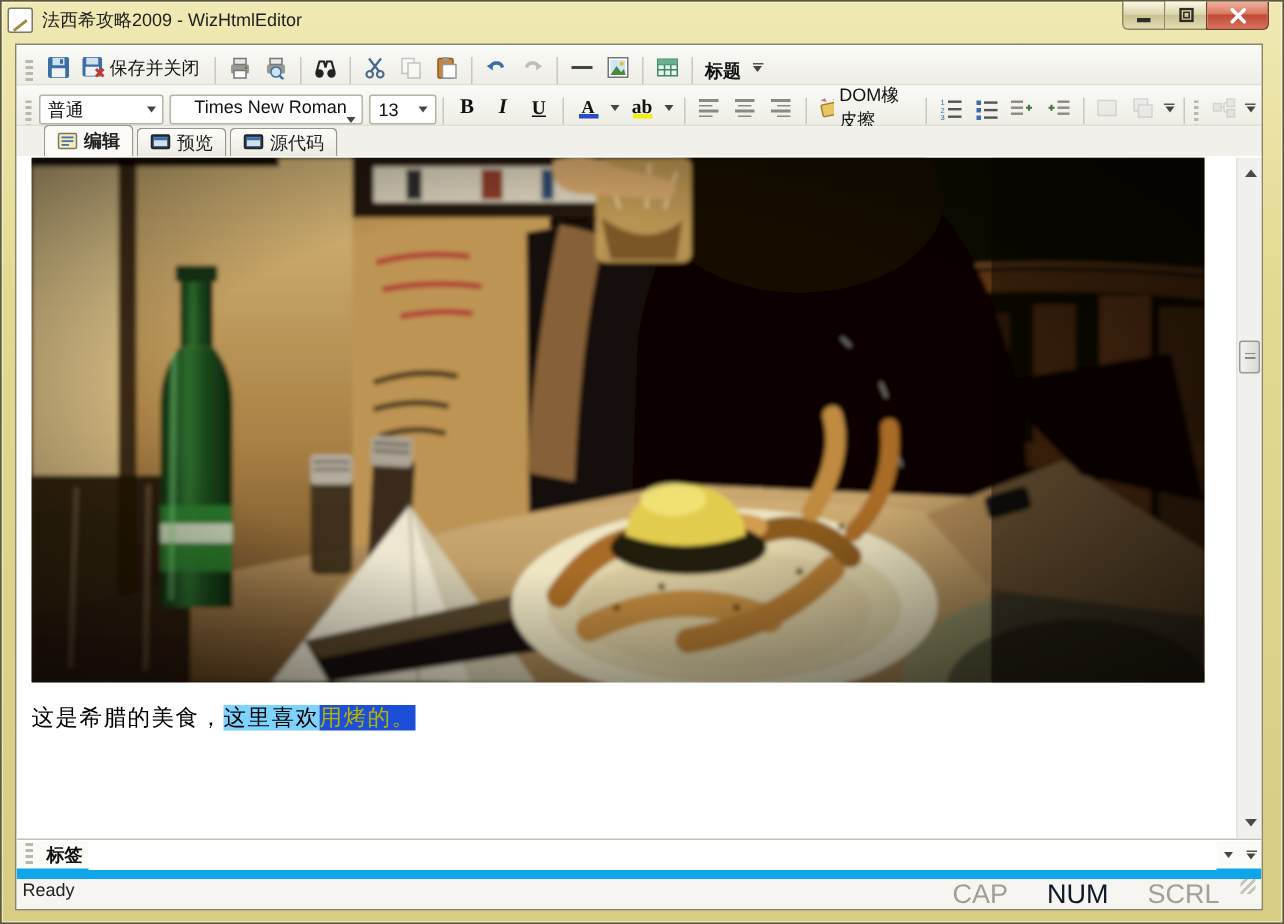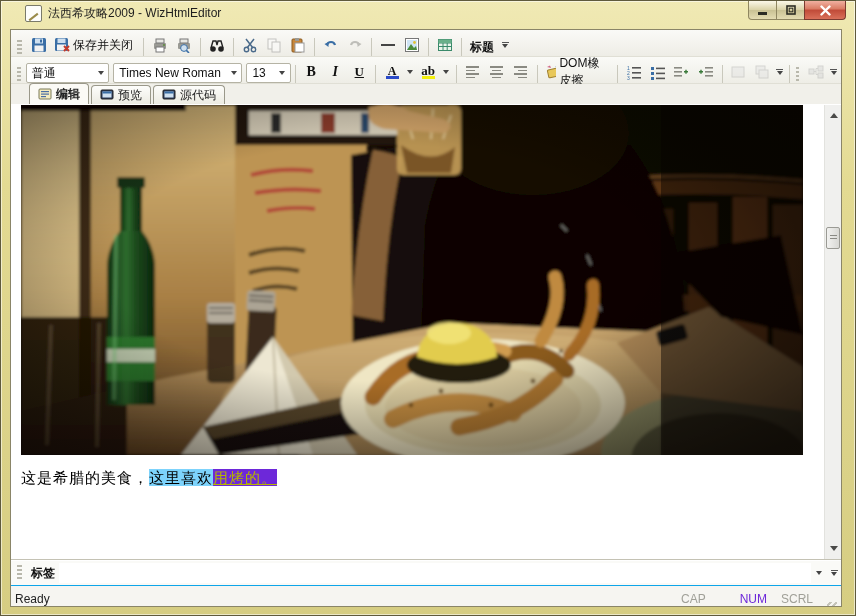--- a/index.html
+++ b/index.html
@@ -1,20 +1,20 @@
 <!DOCTYPE html>
 <html><head>
 <meta charset="utf-8">
 <style>
   * { margin:0; padding:0; box-sizing:border-box; }
   body { font-family:"Liberation Sans","DejaVu Sans",sans-serif; background:#888; }
   .window{ position:relative; width:856px; height:616px; border:1px solid #5f5a3c;
     background:linear-gradient(180deg,#f0e9b4 0%,#e3da92 30%,#d6cd82 100%); box-shadow:inset 0 0 0 1px rgba(255,255,255,.55); }
   
-  .titlebar{ position:absolute; left:0; top:0; right:0; height:24px; display:flex; align-items:center; padding-left:24px; }
+  .titlebar{ position:absolute; left:0; top:0; right:0; height:24px; display:flex; align-items:center; padding-left:4px; }
   .appicon{ width:17px; height:17px; background:#fdfdfb; border:1px solid #7a7a6a; border-radius:2px; position:relative; margin-right:6px; }
   .appicon::after{ content:""; position:absolute; left:2px; top:10px; width:11px; height:2px; background:#9a8b4a; transform:rotate(-38deg); }
   .title-text{ font-size:12px; color:#1d1d1d; }
   .winbtns{ position:absolute; right:9px; top:0; display:flex; }
   .winbtn{ height:19px; border:1px solid #8f8660; border-top:none; background:linear-gradient(180deg,#fbf8e8,#d9d2a6 50%,#c9c193 51%,#e4dcb2); display:flex; align-items:center; justify-content:center; }
   .winbtn.min{ width:29px; border-radius:0 0 0 4px; }
   .winbtn.max{ width:27px; border-left:none; border-right:none; }
   .winbtn.close{ width:42px; border-radius:0 0 4px 0; background:linear-gradient(180deg,#f0b0a0,#d97a62 45%,#c04a38 50%,#d9705a); border-color:#7a3a30; }
   
   .client{ position:absolute; left:9px; right:13px; top:28px; bottom:8px; border:1px solid #8a8568;
@@ -45,36 +45,36 @@
   .tabbar{ height:21px; background:#f1f0ea; display:flex; align-items:flex-end; padding-left:18px; border-bottom:1px solid #fff; }
   .tab{ height:19px; display:flex; align-items:center; gap:4px; padding:0 8px; font-size:12px; color:#222;
     border:1px solid #9a988a; border-bottom:none; border-radius:4px 4px 0 0; background:linear-gradient(180deg,#fdfdfb,#ecebe2); margin-right:2px; }
   .tab.active{ height:21px; background:#fbfaf6; font-weight:bold; }
   .tabicon{ width:14px; height:12px; }
   
   .editor{ flex:1; background:#fff; border-bottom:1px solid #c4c2b4; position:relative; overflow:hidden; }
   .photo{ position:absolute; left:10px; top:0; width:782px; height:350px; }
   .sentence{ position:absolute; left:10px; top:364px; font-size:15px; color:#000; letter-spacing:1px; white-space:nowrap; }
   .hl{ background:#7dd3fc; }
-  .selrun{ background:#6d28d9; color:#b5b400;text-decoration:underline; }
+  .selrun{ background:#1d4ed8; color:#b5b400; }
   
   .vscroll{ position:absolute; right:0; top:0; bottom:0; width:17px; background:#f0f0ee; border-left:1px solid #e2e2de; }
   .vs-btn{ position:absolute; left:0; width:17px; height:17px; display:flex; align-items:center; justify-content:center; }
   .vs-up{ top:2px; } .vs-down{ bottom:2px; }
   .tri-up{ width:0;height:0;border-left:4px solid transparent;border-right:4px solid transparent;border-bottom:5px solid #4a4a48; }
   .tri-dn{ width:0;height:0;border-left:4px solid transparent;border-right:4px solid transparent;border-top:5px solid #4a4a48; }
   .vs-thumb{ position:absolute; left:1px; top:122px; width:14px; height:22px; background:linear-gradient(90deg,#f2f2f0,#d8d8d4); border:1px solid #9a9a94; border-radius:2px; }
   .vs-thumb::after{ content:""; position:absolute; left:3px; top:7px; width:7px; height:6px; background:repeating-linear-gradient(180deg,#8a8a84 0 1px,transparent 1px 3px); }
   
-  .tagbar{ height:26px; background:#fafaf7; border-top:1px solid #fff; border-bottom:1px solid #0ea5e9; display:flex; align-items:center; padding-left:4px; }
+  .tagbar{ height:26px; background:#fafaf7; border-top:1px solid #fff; border-bottom:7px solid #0ea5e9; display:flex; align-items:center; padding-left:4px; }
   .tagfield{ flex:1; height:20px; background:#fff; display:flex; align-items:center; font-size:12px; color:#333; }
   
-  .statusbar{ height:20px; background:#f6f5f1; display:flex; align-items:flex-end; padding:0 4px; font-size:12px; color:#222; }
-  .statuskeys{ margin-left:auto; display:flex; gap:14px; font-size:12px; margin-right:14px; }
-  .key-dim{ color:#a0a098; } .key-on{ color:#6d28d9;margin-left:20px; }
+  .statusbar{ height:20px; background:#f6f5f1; display:flex; align-items:flex-start; padding:0 4px; font-size:12px; color:#222; }
+  .statuskeys{ margin-left:auto; display:flex; gap:26px; font-size:18px; margin-right:14px; }
+  .key-dim{ color:#a0a098; } .key-on{ color:#0f172a; }
   .resize-grip{ width:10px; height:10px; margin-bottom:-6px;
     background:repeating-linear-gradient(135deg,transparent 0 2px,#b9b8ac 2px 4px); opacity:.8;}
   svg{ display:block; }
 </style>
 </head>
 <body>
 
 <div class="window">
 
   <div class="titlebar">
@@ -212,21 +212,21 @@
     </div>
 
     <div class="toolbar">
       <div class="grip"></div>
       <div class="combo" style="width:108px;">
         <span>普通</span>
         <span class="arr">
             <span class="tri"></span>
           </span>
       </div>
-      <div class="combo" style="width:168px;margin-left:4px;">
+      <div class="combo" style="width:168px;margin-left:4px;flex-direction:column;">
         <span>Times New Roman</span>
         <span class="arr">
             <span class="tri"></span>
           </span>
       </div>
       <div class="combo" style="width:56px;margin-left:4px;">
         <span>13</span>
         <span class="arr">
             <span class="tri"></span>
           </span>

